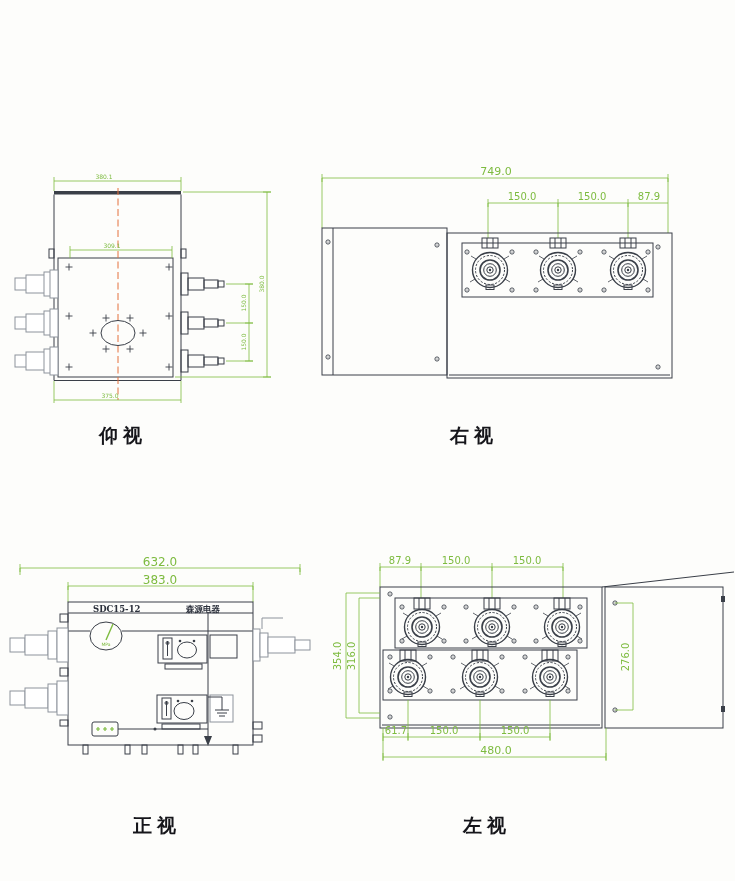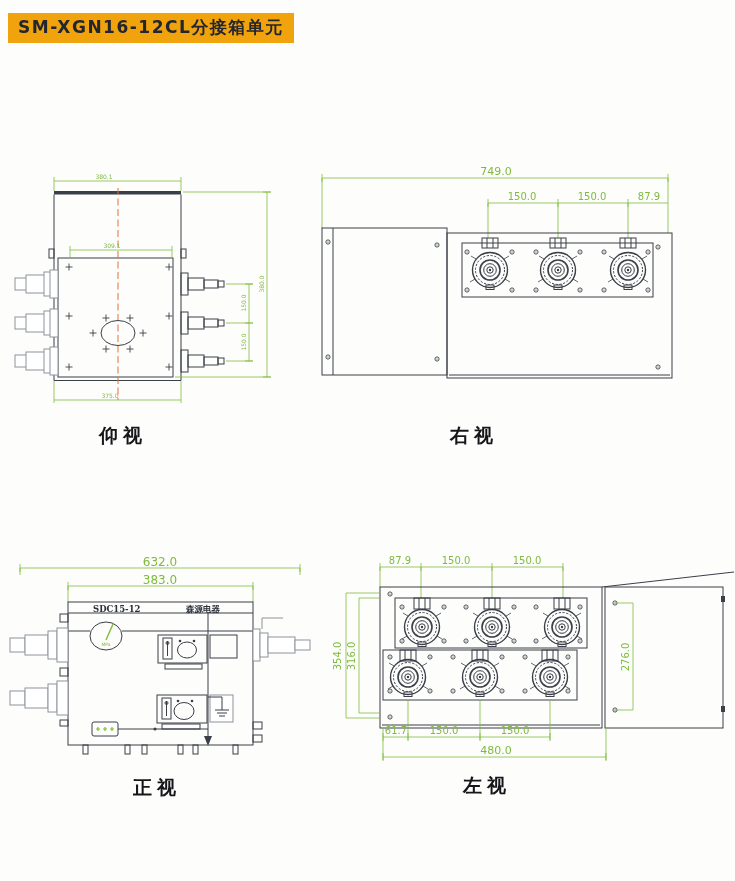--- a/index.html
+++ b/index.html
@@ -16,21 +16,20 @@
   .ln{stroke:#3a3f48;fill:none;stroke-width:1;}
   .lt{stroke:#8d939c;fill:#fff;stroke-width:1;}
   .gn{stroke:#7dbb3f;fill:none;stroke-width:0.8;}
   .cl{stroke:#e4713c;fill:none;stroke-width:1;stroke-dasharray:7 3.5;}
 </style>
 </head>
 <body>
 
 <div id="page">
 
-  <div id="title-banner">SM-XGN16-12CL分接箱单元</div>
 
   <svg width="0" height="0" style="position:absolute">
     <defs>
       <g id="conn" fill="none" stroke="#3a3f48">
         <circle r="17.5" stroke-width="1.4"></circle>
         <circle r="14.5" stroke-width="1" stroke-dasharray="2.2 1.6"></circle>
         <circle r="10" stroke-width="1.6"></circle>
         <circle r="6.3" stroke-width="1"></circle>
         <circle r="3.2" stroke-width="1"></circle>
         <circle r="1.2" fill="#3a3f48" stroke="none"></circle>
@@ -257,21 +256,21 @@
     </g>
     <g>
       <rect class="ln" x="78" y="190" width="5" height="9"></rect>
       <rect class="ln" x="120" y="190" width="5" height="9"></rect>
       <rect class="ln" x="137" y="190" width="5" height="9"></rect>
       <rect class="ln" x="173" y="190" width="5" height="9"></rect>
       <rect class="ln" x="188" y="190" width="5" height="9"></rect>
       <rect class="ln" x="228" y="190" width="5" height="9"></rect>
     </g>
   </svg>
-  <div class="caption" style="left:133px;top:775px">正视</div>
+  <div class="caption" style="left:133px;top:813px">正视</div>
 
   <svg class="view-svg" style="left:330px;top:550px" width="405" height="255" viewBox="0 0 405 255">
     <g>
       <path class="gn" d="M50 17 H233 M50 13 V21 M91 13 V21 M162 13 V21 M233 13 V21 M50 17 V37 M91 17 V48 M162 17 V48 M233 17 V48"></path>
       <text x="70" y="14" font-size="10" text-anchor="middle">87.9</text>
       <text x="126" y="14" font-size="10" text-anchor="middle">150.0</text>
       <text x="197" y="14" font-size="10" text-anchor="middle">150.0</text>
     </g>
     <g>
       <rect class="ln" x="50" y="37" width="222" height="141" stroke-width="1.3"></rect>
@@ -345,15 +344,15 @@
     </g>
     <g>
       <path class="gn" d="M53 187 H220 M53 183 V191 M78 183 V191 M150 183 V191 M220 183 V191 M53 178 V190 M78 150 V190 M150 150 V190 M220 150 V190"></path>
       <text x="66" y="184" font-size="10" text-anchor="middle">61.7</text>
       <text x="114" y="184" font-size="10" text-anchor="middle">150.0</text>
       <text x="185" y="184" font-size="10" text-anchor="middle">150.0</text>
       <path class="gn" d="M53 207 H276 M53 203 V211 M276 203 V211 M53 190 V210 M276 178 V210"></path>
       <text x="166" y="204" font-size="11" text-anchor="middle">480.0</text>
     </g>
   </svg>
-  <div class="caption" style="left:463px;top:773px">左视</div>
+  <div class="caption" style="left:463px;top:813px">左视</div>
 
 </div>
 
 </body></html>

